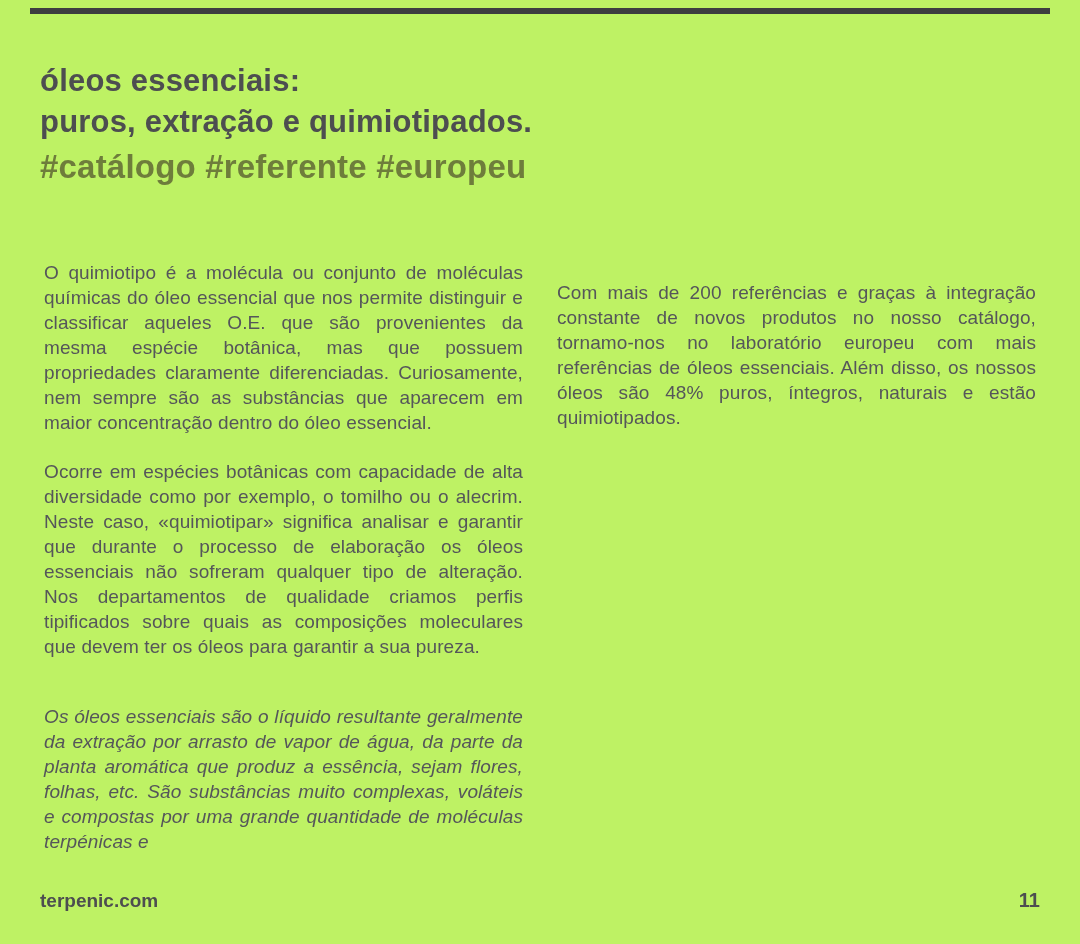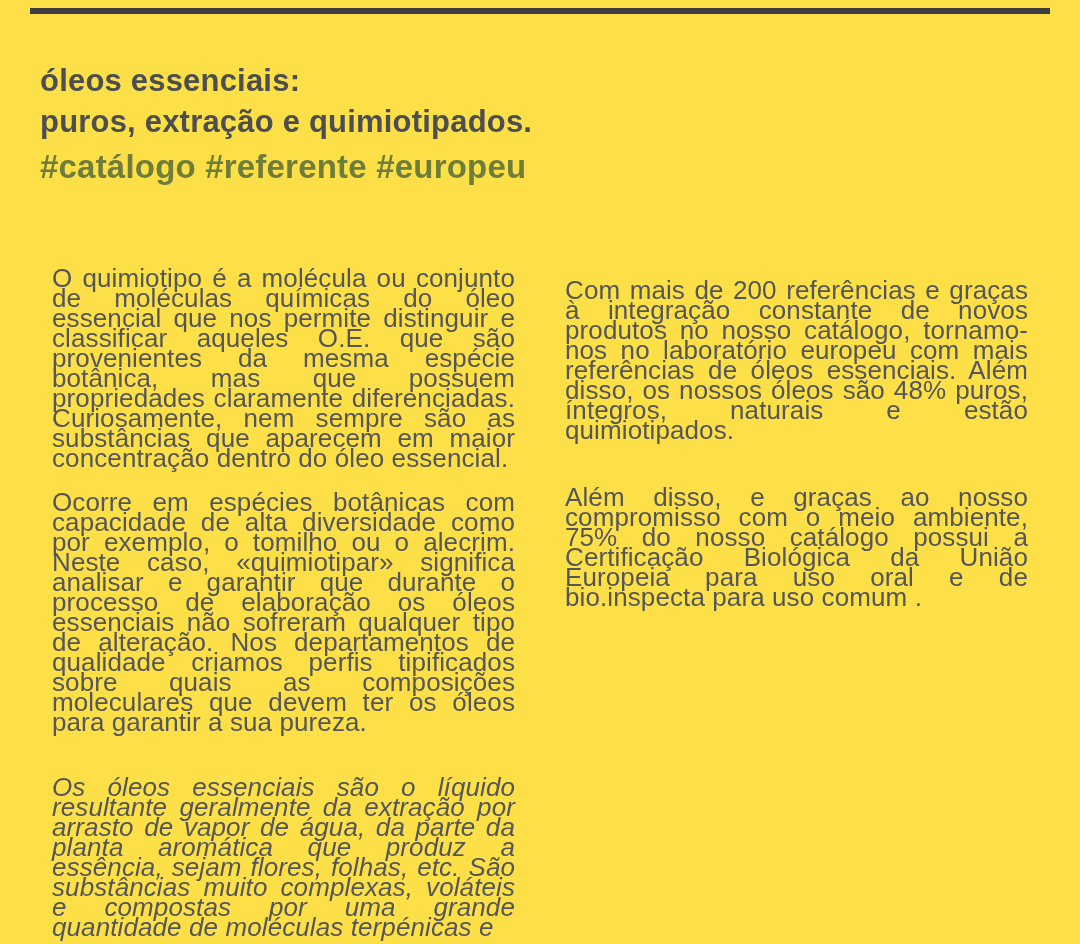--- a/index.html
+++ b/index.html
@@ -4,21 +4,21 @@
 <style>
   html, body {
     margin: 0;
     padding: 0;
     background: #ffffff;
   }
   .page {
     position: relative;
     width: 1080px;
     height: 944px;
-    background: #fde047;
+    background: #bef264;
     font-family: "Liberation Sans", sans-serif;
     overflow: hidden;
   }
   .top-bar {
     position: absolute;
     top: 8px;
     left: 30px;
     width: 1020px;
     height: 6px;
     background: #3e3e40;
@@ -52,23 +52,23 @@
     left: 40px;
     width: 1000px;
     display: flex;
     gap: 26px;
   }
   .col {
     flex: 1 1 0;
     min-width: 0;
   }
   .col p {
-    margin: 12px;
-    font-size: 26px;
-    line-height: 20px;
+    margin: 4px;
+    font-size: 19px;
+    line-height: 25px;
     color: #55565a;
     text-align: justify;
     letter-spacing: 0.1px;
   }
   .col p.mt-sm { margin-top: 24px; }
   .col p.mt-lg { margin-top: 45px; font-style: italic; }
   .col p.mt-xl { margin-top: 47px; }
   .page-footer {
     position: absolute;
     top: 889px;
@@ -105,18 +105,21 @@
   </header>
 
   <main class="columns">
     <div class="col">
       <p>O quimiotipo é a molécula ou conjunto de moléculas químicas do óleo essencial que nos permite distinguir e classificar aqueles O.E. que são provenientes da mesma espécie botânica, mas que possuem propriedades claramente diferenciadas. Curiosamente, nem sempre são as substâncias que aparecem em maior concentração dentro do óleo essencial.</p>
       <p class="mt-sm">Ocorre em espécies botânicas com capacidade de alta diversidade como por exemplo, o tomilho ou o alecrim. Neste caso, «quimiotipar» significa analisar e garantir que durante o processo de elaboração os óleos essenciais não sofreram qualquer tipo de alteração. Nos departamentos de qualidade criamos perfis tipificados sobre quais as composições moleculares que devem ter os óleos para garantir a sua pureza.</p>
       <p class="mt-lg">Os óleos essenciais são o líquido resultante geralmente da extração por arrasto de vapor de água, da parte da planta aromática que produz a essência, sejam flores, folhas, etc. São substâncias muito complexas, voláteis e compostas por uma grande quantidade de moléculas terpénicas e</p>
     </div>
     <div class="col">
       <p class="mt-sm">Com mais de 200 referências e graças à integração constante de novos produtos no nosso catálogo, tornamo-nos no laboratório europeu com mais referências de óleos essenciais. Além disso, os nossos óleos são 48% puros, íntegros, naturais e estão quimiotipados.</p>
-      <p class="mt-xl">Além disso, e graças ao nosso compromisso com o meio ambiente, 75% do nosso catálogo possui a Certificação Biológica da União Europeia para uso oral e de bio.inspecta para uso comum .</p>
     </div>
   </main>
 
+  <footer class="page-footer">
+    <div class="site-url">terpenic.com</div>
+    <div class="page-number">11</div>
+  </footer>
 
 </div>
 
 </body></html>

